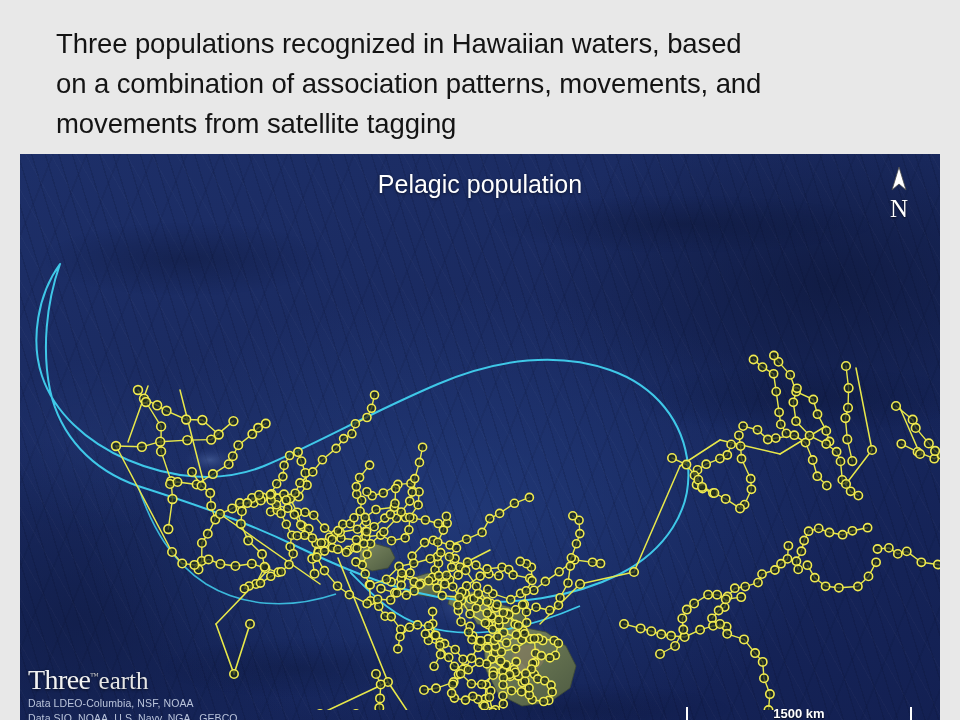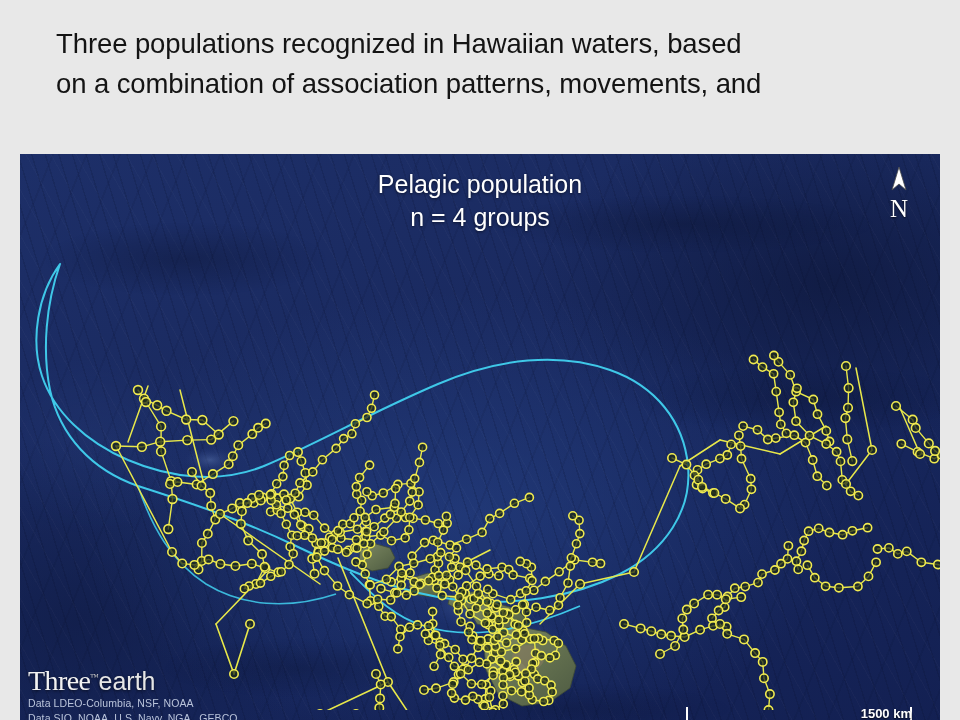--- a/index.html
+++ b/index.html
@@ -122,21 +122,21 @@
   }
   #ge-logo {
     font-family: "Liberation Serif", serif;
     font-size: 28px;
     line-height: 30px;
     color: #f2f2f2;
     letter-spacing: -0.6px;
     text-shadow: 0 1px 3px rgba(0,0,0,0.6);
   }
   #ge-logo .ge-earth {
-    font-family: Liberation Sans, sans-serif;
+    font-family: Liberation Serif, serif;
     font-size: 25px;
     color: #e6e6e6;
     letter-spacing: 0;
   }
   #ge-logo .ge-tm {
     font-size: 9px;
     vertical-align: super;
     color: #cfcfcf;
   }
   .ge-attr {
@@ -161,36 +161,37 @@
     border-left: 2px solid #ffffff;
     border-right: 2px solid #ffffff;
     border-bottom: 2px solid #ffffff;
     box-sizing: border-box;
   }
   #scalebar-label {
     position: absolute;
     left: 0;
     right: 0;
     top: -1px;
-    text-align: right;
+    text-align: center;
     color: #ffffff;
     font-size: 13px;
     font-weight: bold;
     font-family: "Liberation Sans", sans-serif;
     text-shadow: 0 1px 2px rgba(0,0,0,0.8);
   }
 </style>
 </head>
 <body>
 
 <div id="slide">
 
   <div id="title-block">
     <div class="title-line">Three populations recognized in Hawaiian waters, based</div>
     <div class="title-line">on a combination of association patterns, movements, and</div>
+    <div class="title-line">movements from satellite tagging</div>
   </div>
 
   <div id="map">
     <div id="map-ocean"></div>
     <div id="map-texture"></div>
     <div id="map-texture2"></div>
 
     <svg id="map-svg" viewBox="0 0 920 556" preserveAspectRatio="none">
       <defs>
         <radialGradient id="shallow" cx="50%" cy="50%" r="50%">
@@ -1428,21 +1429,20 @@
           <circle cx="742.7" cy="507.9" r="4.2" fill="#1e2a1a" fill-opacity="0.75" stroke="#f0ea50" stroke-width="1.6"></circle>
           <circle cx="744.0" cy="524.2" r="4.2" fill="#1e2a1a" fill-opacity="0.75" stroke="#f0ea50" stroke-width="1.6"></circle>
           <circle cx="749.9" cy="540.1" r="4.2" fill="#1e2a1a" fill-opacity="0.75" stroke="#f0ea50" stroke-width="1.6"></circle>
           <circle cx="748.5" cy="556.1" r="4.2" fill="#1e2a1a" fill-opacity="0.75" stroke="#f0ea50" stroke-width="1.6"></circle>
           <circle cx="737.7" cy="570.3" r="4.2" fill="#1e2a1a" fill-opacity="0.75" stroke="#f0ea50" stroke-width="1.6"></circle>
         </g>
     </svg>
 
     <div id="map-label">
       <div>Pelagic population</div>
-      <div>n = 4 groups</div>
     </div>
 
     <div id="north">
       <svg width="22" height="26" viewBox="0 0 22 26">
         <path d="M11 1 L18 24 L11 18 L4 24 Z" fill="#ffffff" stroke="#4a4a4a" stroke-width="0.8"></path>
       </svg>
       <div id="north-letter">N</div>
     </div>
 
     <div id="ge-block">

